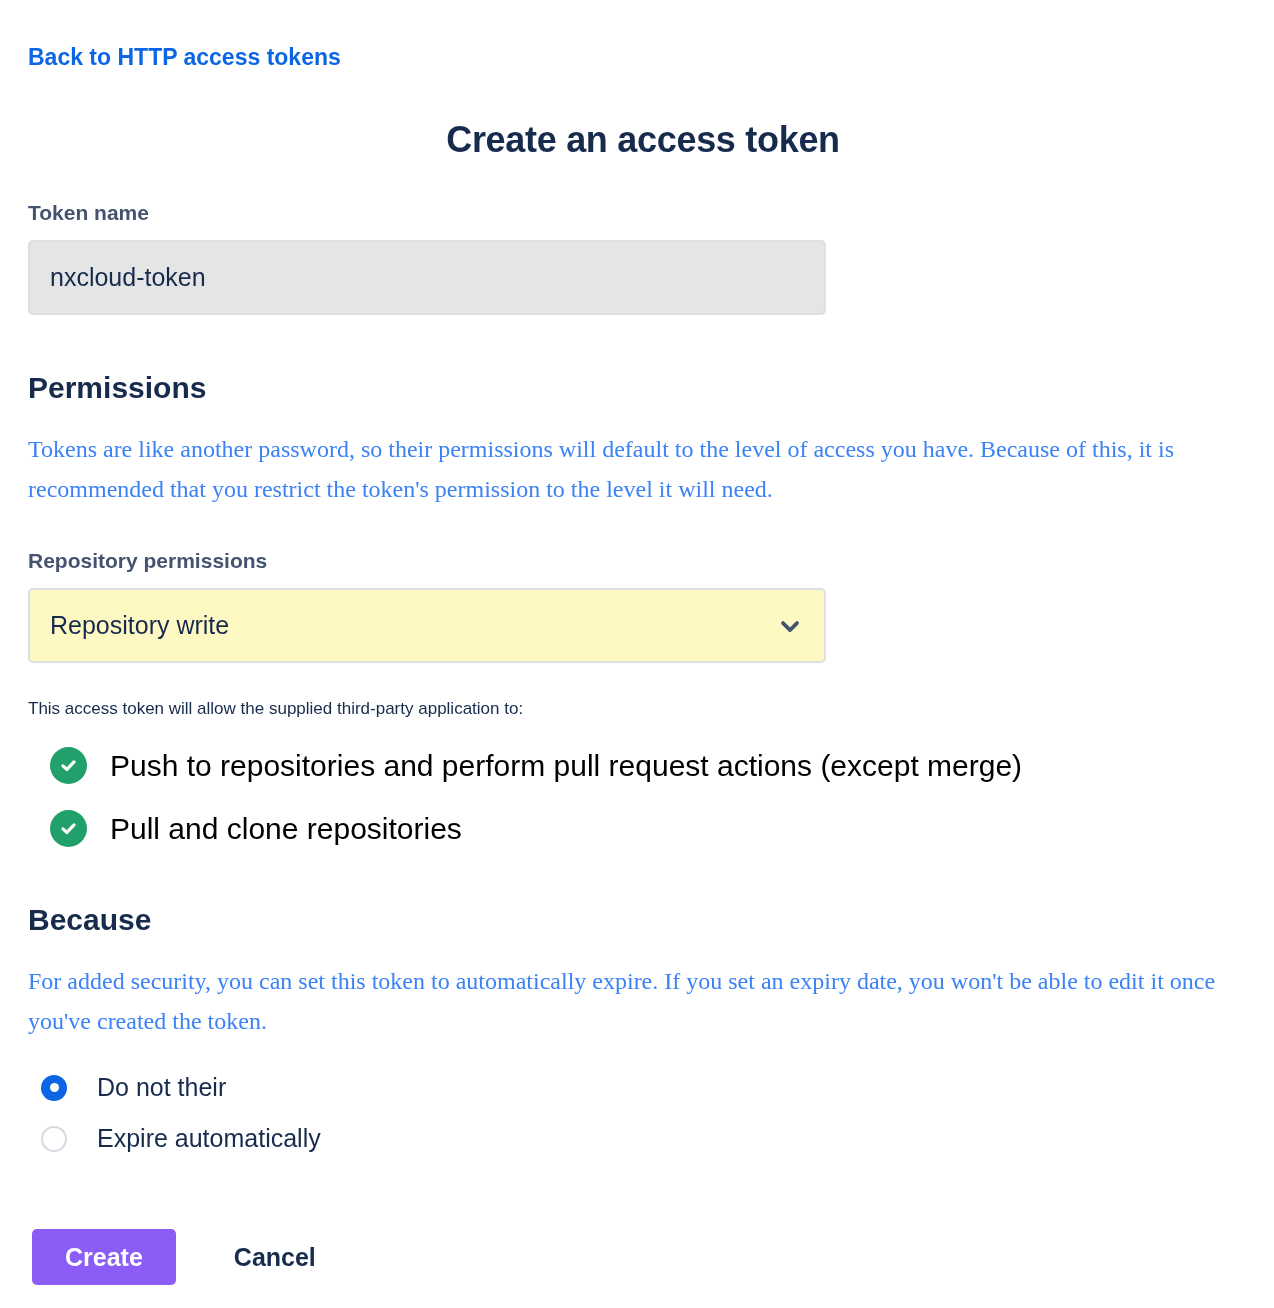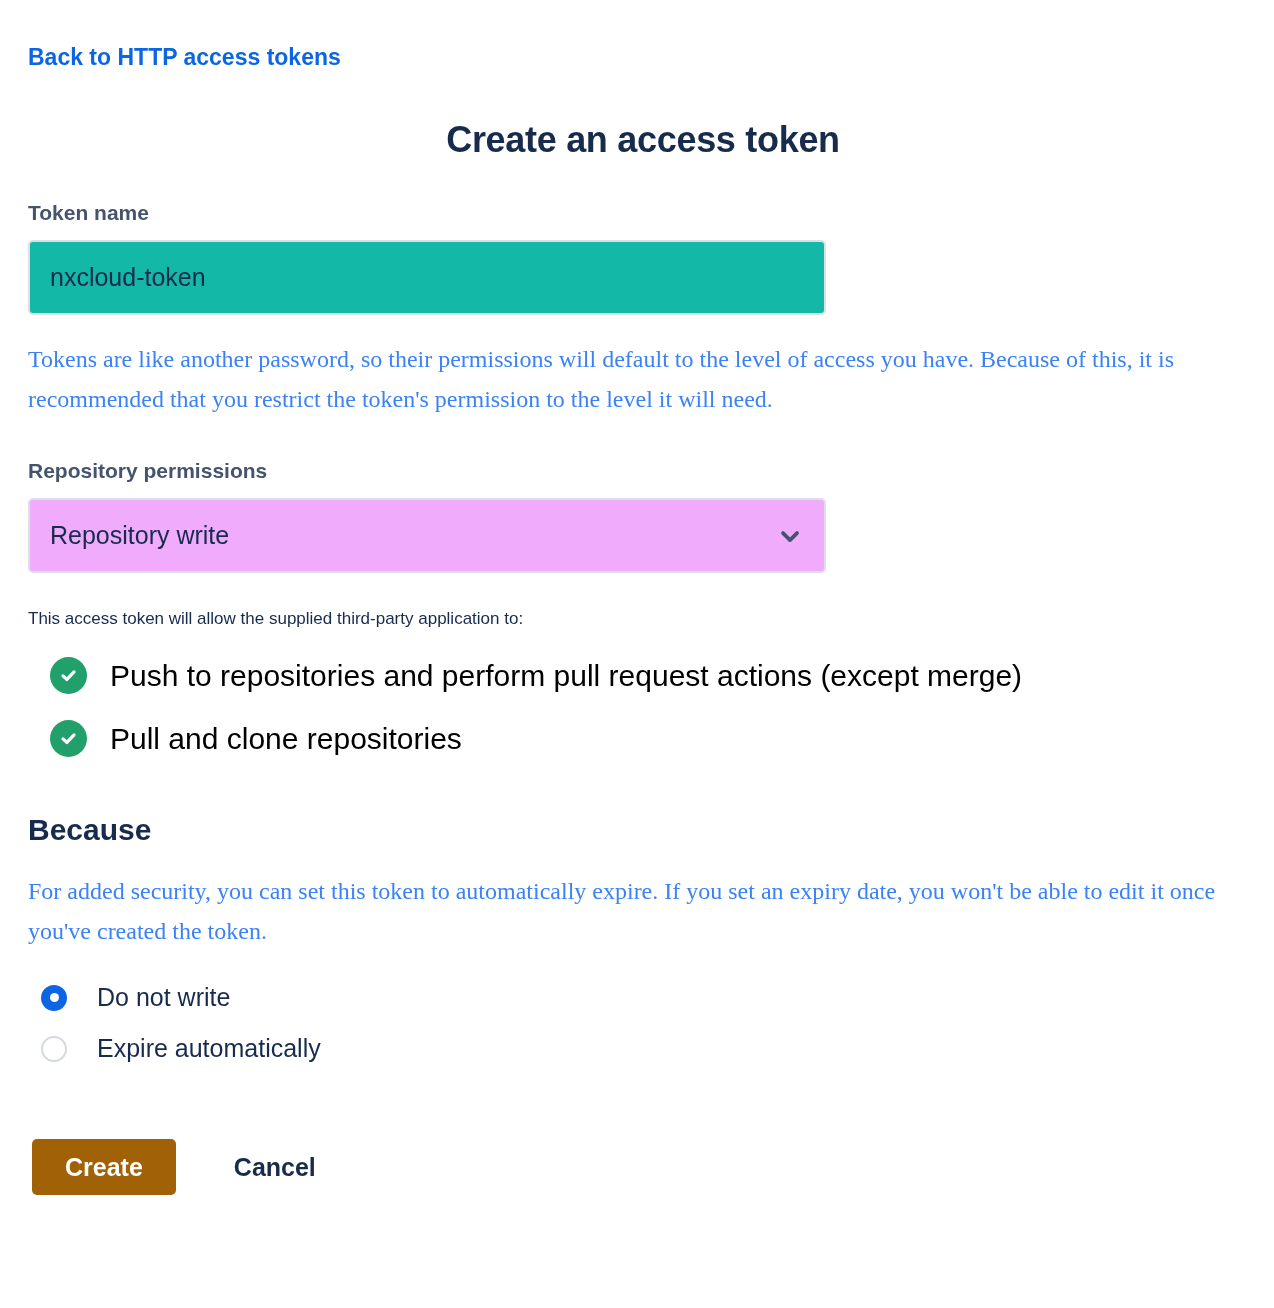--- a/index.html
+++ b/index.html
@@ -44,21 +44,21 @@
     margin-top: 15px;
     width: 798px;
     height: 75px;
     border: 2px solid #DCDFE4;
     border-radius: 5px;
     padding: 0 20px;
     font-size: 25px;
     font-family: "Liberation Sans", "DejaVu Sans", sans-serif;
     color: #172B4D;
     outline: none;
-    background: #14b8a6;
+    background: #e5e5e5;
   }
   h2.section-heading {
     margin: 56px 0 0 0;
     font-size: 30px;
     font-weight: 600;
     color: #172B4D;
   }
   p.section-desc {
     margin: 24px 0 0 0;
     max-width: 1220px;
@@ -72,21 +72,21 @@
     margin-top: 15px;
     width: 798px;
     height: 75px;
     border: 2px solid #DCDFE4;
     border-radius: 5px;
     padding: 0 20px 0 20px;
     display: flex;
     align-items: center;
     justify-content: space-between;
     cursor: pointer;
-    background: #f0abfc;
+    background: #fef9c3;
   }
   .select .select-value {
     font-size: 25px;
     color: #172B4D;
   }
   .select .chevron {
     width: 28px;
     height: 28px;
     flex: 0 0 auto;
   }
@@ -160,21 +160,21 @@
     font-size: 25px;
     color: #172B4D;
   }
   .actions {
     margin-top: 76px;
     display: flex;
     align-items: center;
   }
   .btn-primary {
     border: none;
-    background: #a16207;
+    background: #8b5cf6;
     color: #ffffff;
     font-family: "Liberation Sans", "DejaVu Sans", sans-serif;
     font-size: 25px;
     font-weight: 600;
     border-radius: 5px;
     height: 56px;
     padding: 0 33px;
     margin-left: 4px;
     cursor: pointer;
   }
@@ -195,20 +195,21 @@
 
 <div class="page">
 
   <a class="back-link" href="#">Back to HTTP access tokens</a>
 
   <h1 class="page-title">Create an access token</h1>
 
   <label class="field-label">Token name</label>
   <input class="text-input" type="text" value="nxcloud-token" style="">
 
+  <h2 class="section-heading">Permissions</h2>
   <p class="section-desc">Tokens are like another password, so their permissions will default to the level of access you have. Because of this, it is recommended that you restrict the token's permission to the level it will need.</p>
 
   <label class="field-label">Repository permissions</label>
   <div class="select">
     <span class="select-value">Repository write</span>
     <span class="chevron">
       <svg viewBox="0 0 24 24" width="28" height="28" fill="none">
         <path d="M6 9.5 L12 15.5 L18 9.5" stroke="#44546F" stroke-width="3.2" stroke-linecap="round" stroke-linejoin="round"></path>
       </svg>
     </span>
@@ -234,21 +235,21 @@
       <span class="allow-text">Pull and clone repositories</span>
     </div>
   </div>
 
   <h2 class="section-heading">Because</h2>
   <p class="section-desc">For added security, you can set this token to automatically expire. If you set an expiry date, you won't be able to edit it once you've created the token.</p>
 
   <div class="radio-group">
     <div class="radio-option">
       <span class="radio-circle checked"></span>
-      <span class="radio-label">Do not write</span>
+      <span class="radio-label">Do not their</span>
     </div>
     <div class="radio-option">
       <span class="radio-circle unchecked"></span>
       <span class="radio-label">Expire automatically</span>
     </div>
   </div>
 
   <div class="actions">
     <button class="btn-primary">Create</button>
     <button class="btn-link">Cancel</button>

